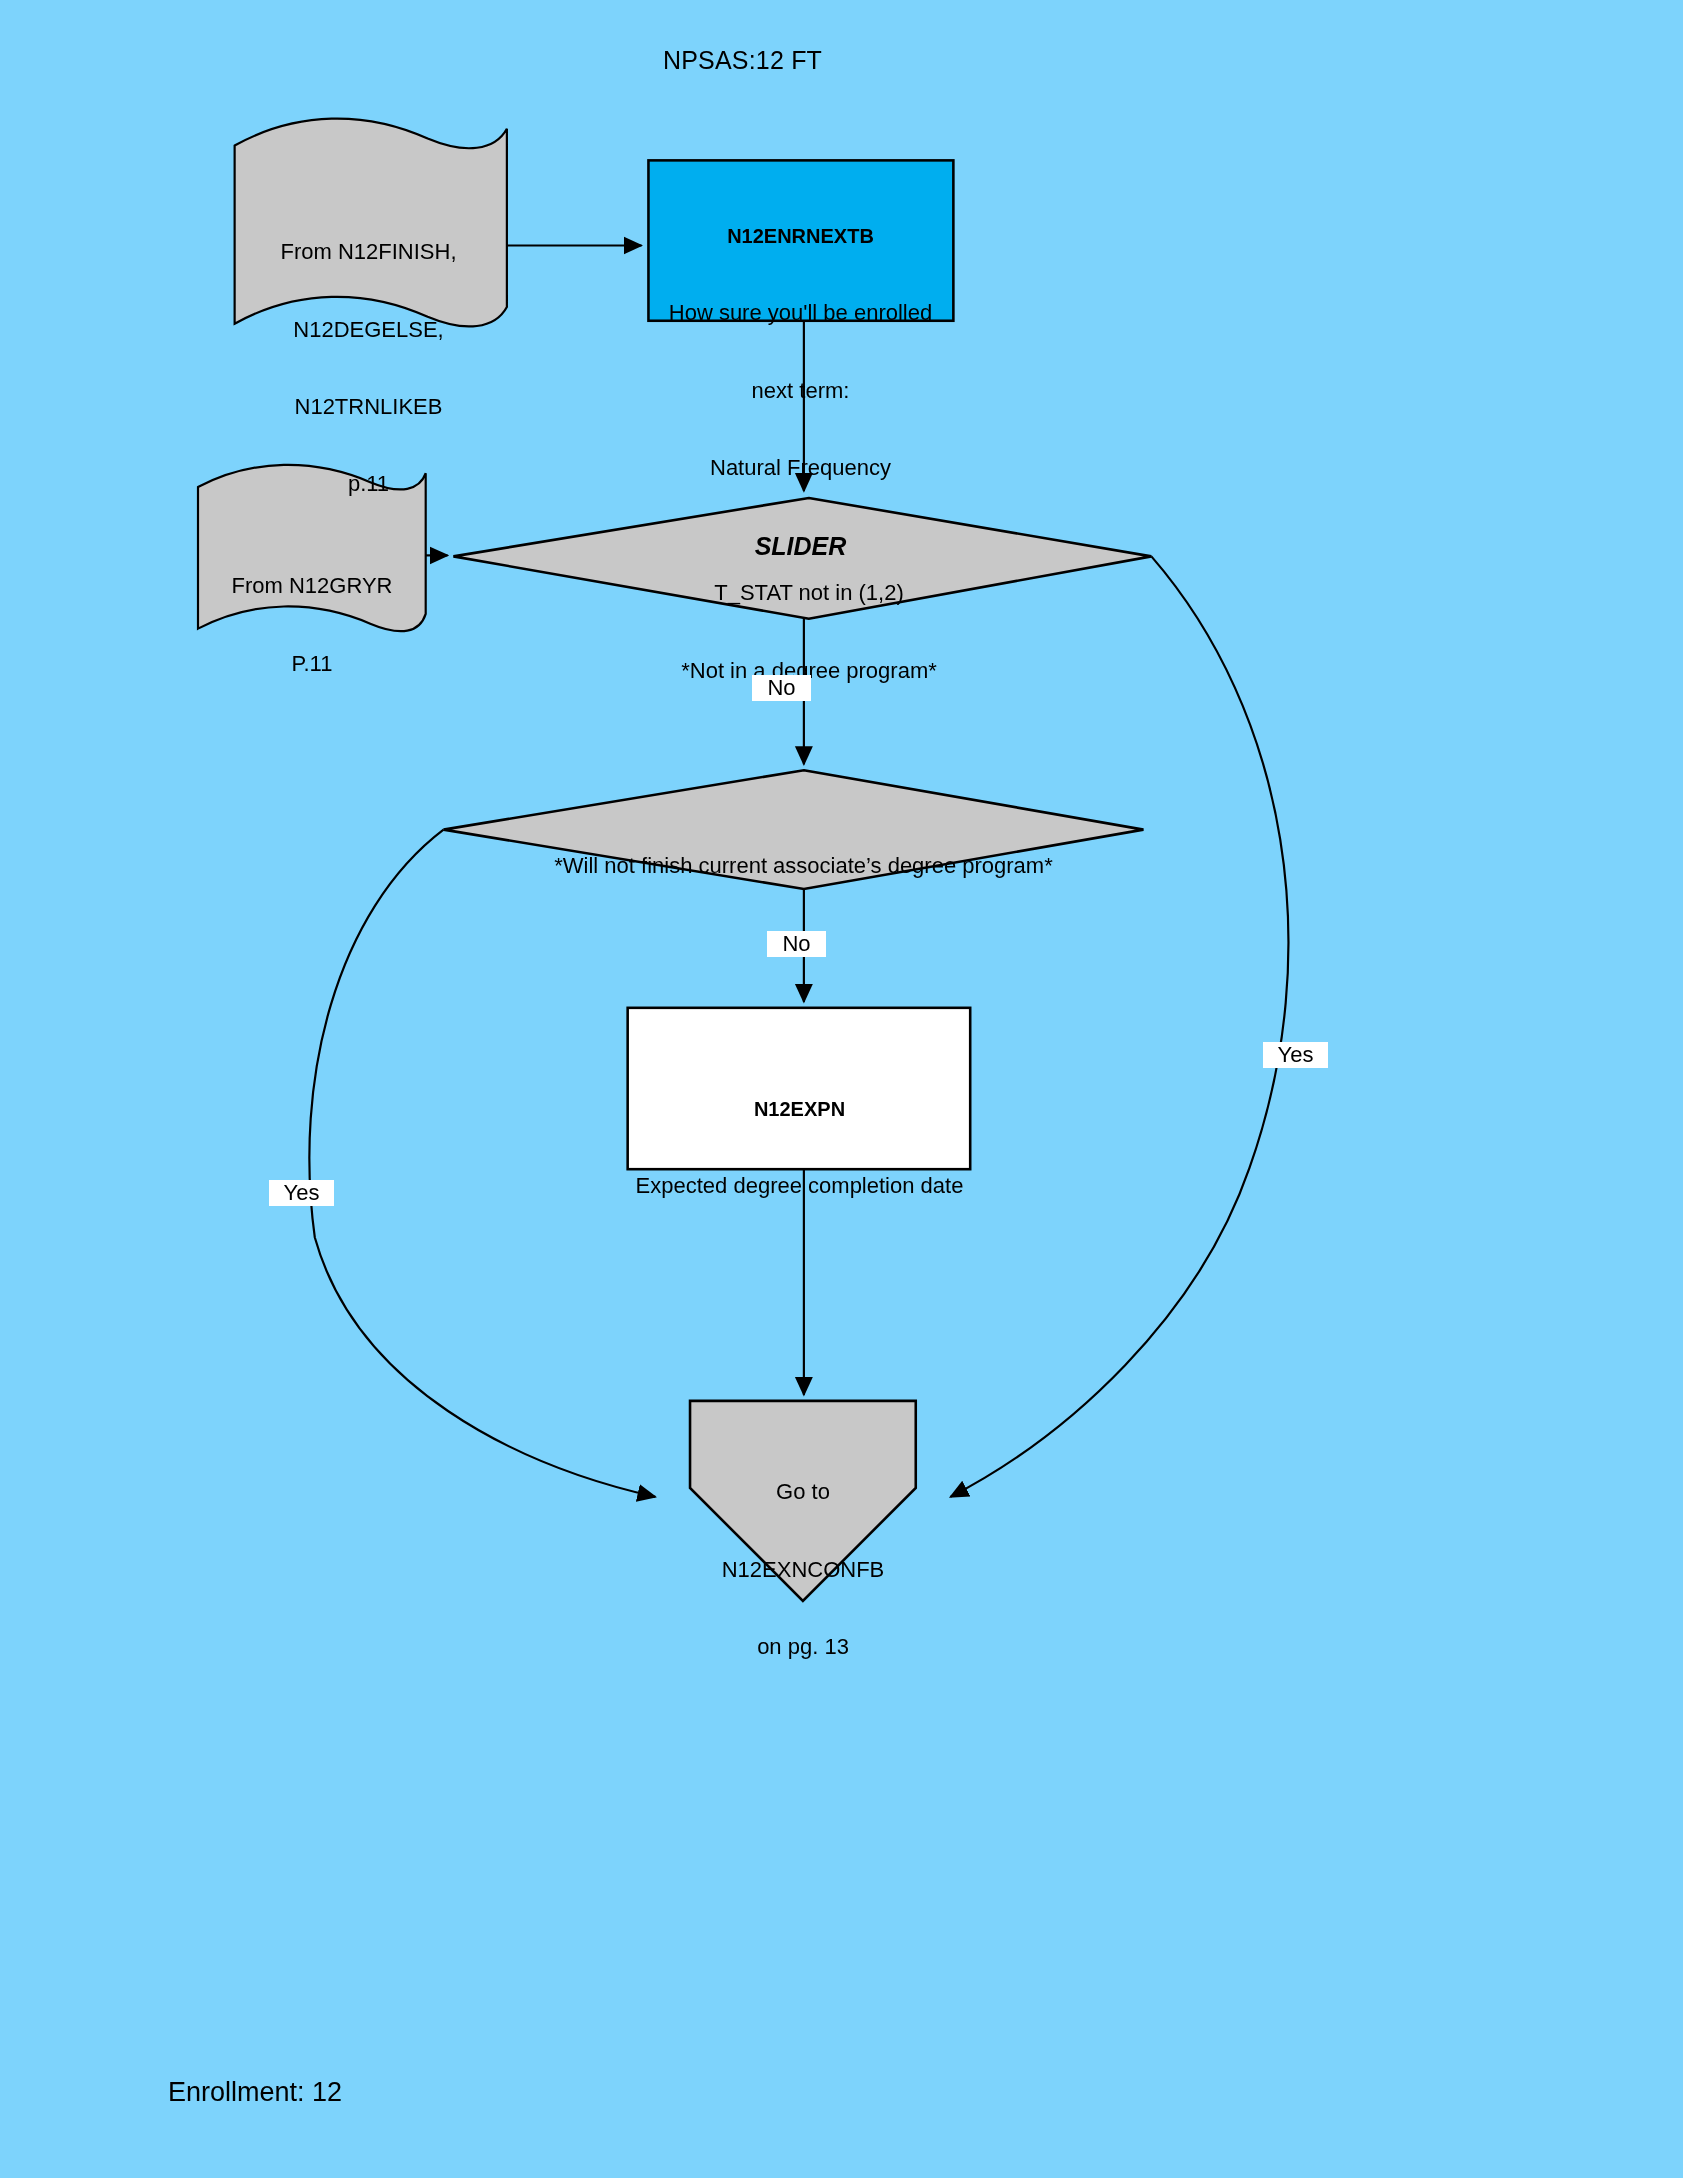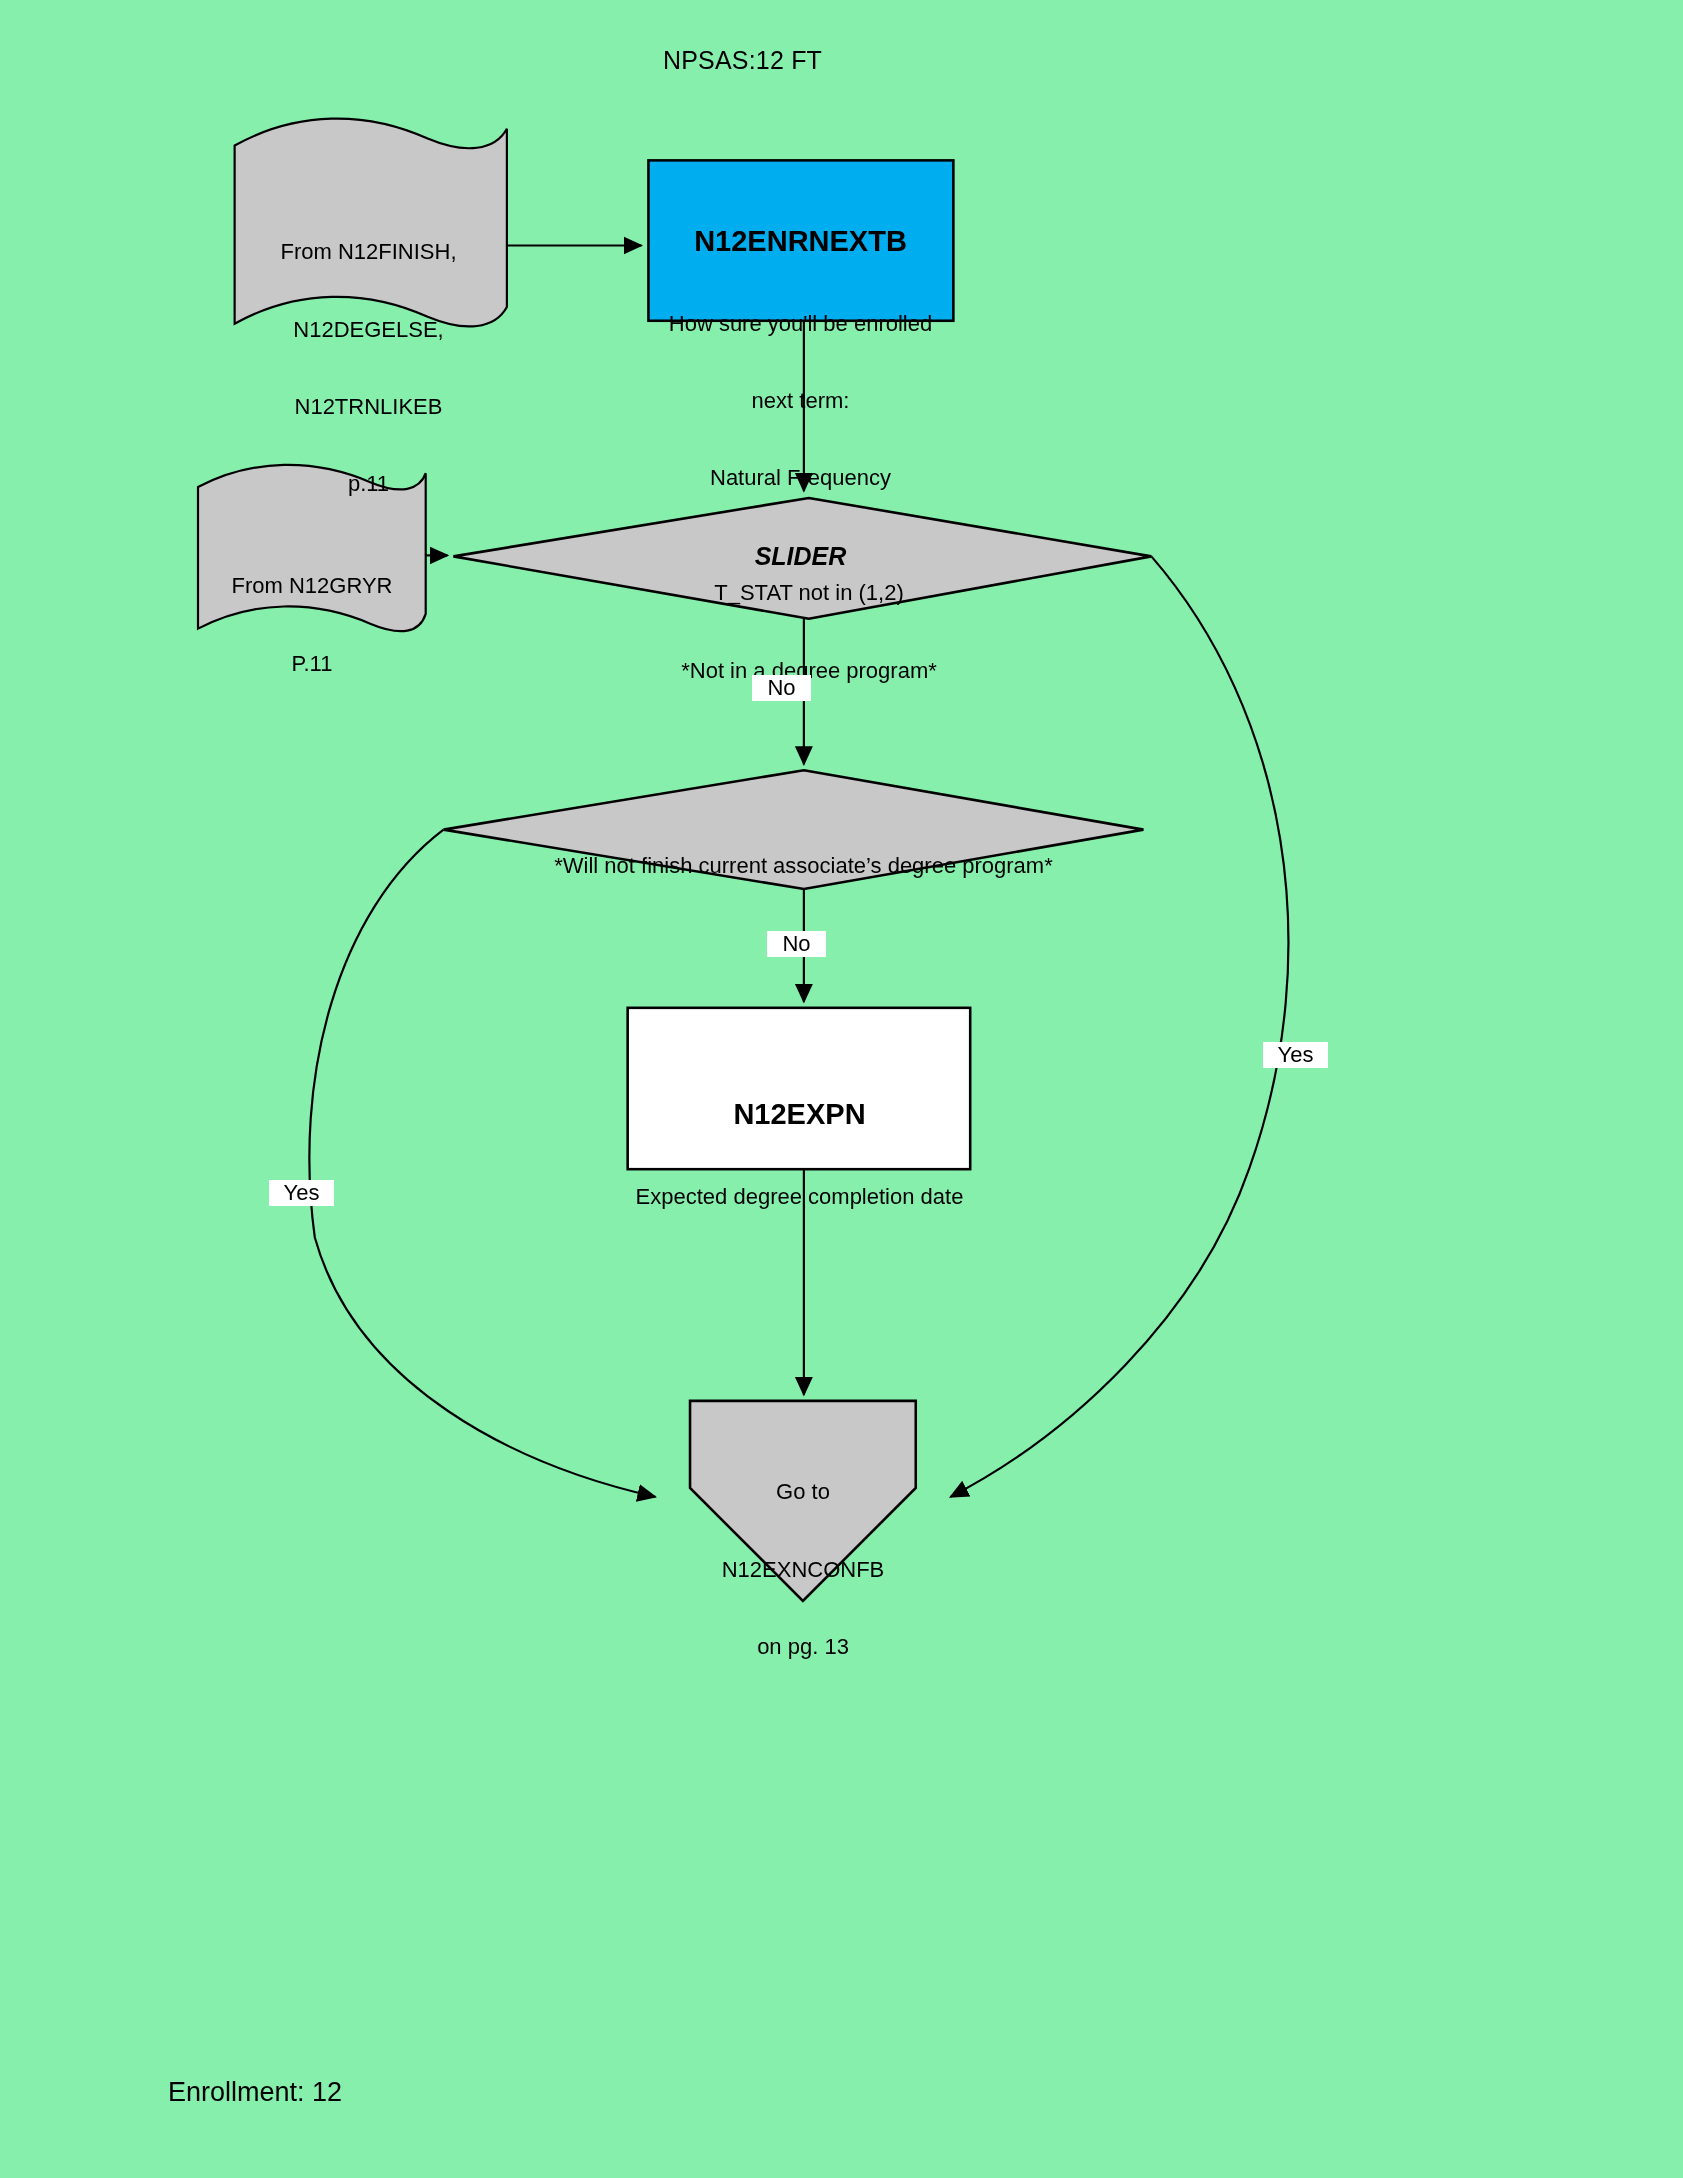--- a/index.html
+++ b/index.html
@@ -8,21 +8,21 @@
     background: #ffffff;
   }
   body {
     font-family: "Liberation Sans", sans-serif;
     color: #000000;
   }
   #page {
     position: relative;
     width: 1683px;
     height: 2178px;
-    background: #86efac;
+    background: #7dd3fc;
     overflow: hidden;
   }
   #flow-svg {
     position: absolute;
     left: 0;
     top: 0;
     width: 1683px;
     height: 2178px;
   }
   .lbl {
@@ -37,21 +37,21 @@
     letter-spacing: 0.2px;
   }
   .footer-text {
     font-size: 27px;
   }
   .node-text {
     font-size: 22px;
   }
   .node-text .hdr {
     font-weight: bold;
-    font-size: 29px;
+    font-size: 20px;
   }
   .node-text .slider {
     font-weight: bold;
     font-style: italic;
     font-size: 25px;
   }
   .edge-label {
     font-size: 22px;
   }
   .diamond-text {

